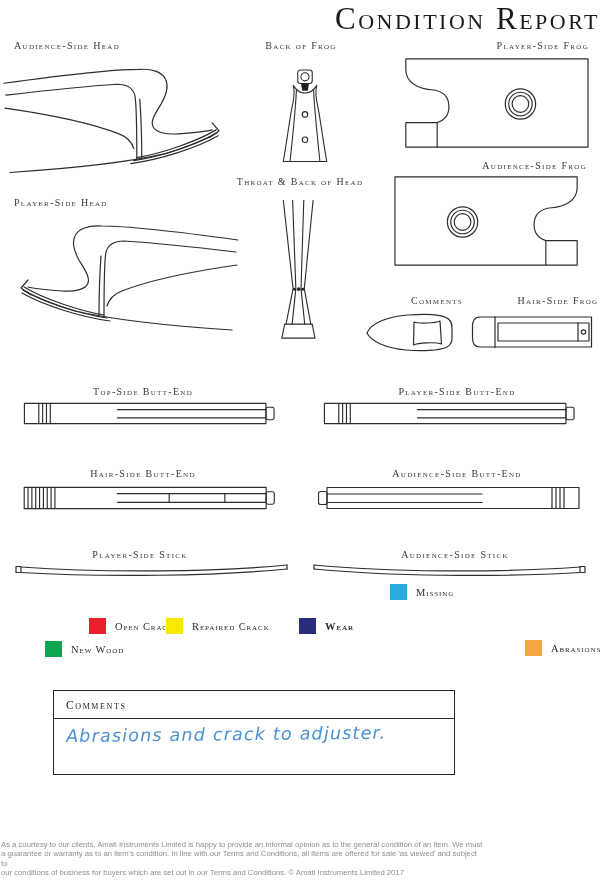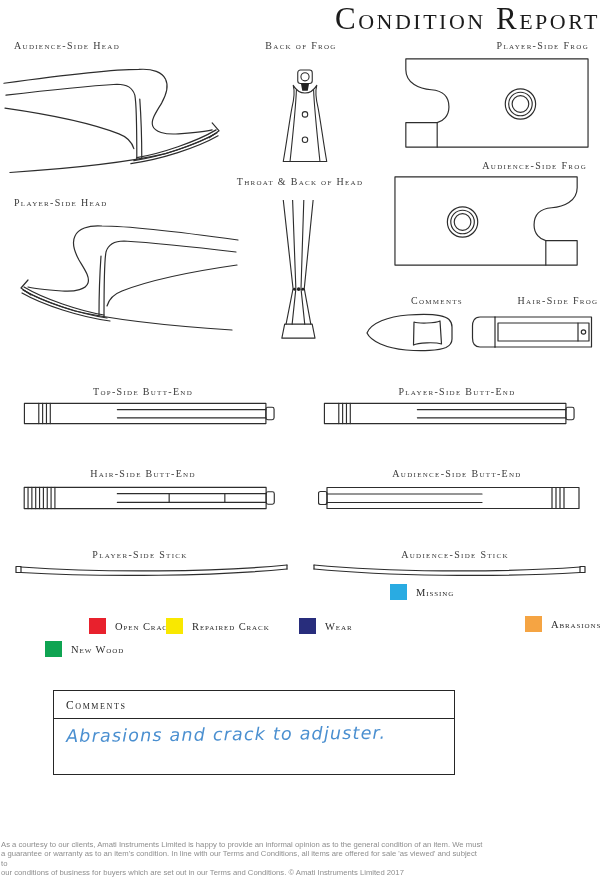--- a/index.html
+++ b/index.html
@@ -180,29 +180,29 @@
   </svg>
 
   <div class="legend-item" style="left:45px;top:618px;margin-left:44px;">
     <div class="swatch" style="background-color: rgb(232, 33, 45);"></div>
     <div class="legend-label">Open Crack</div>
   </div>
   <div class="legend-item" style="left:166px;top:618px;">
     <div class="swatch" style="background-color: rgb(249, 232, 0);"></div>
     <div class="legend-label">Repaired Crack</div>
   </div>
-  <div class="legend-item" style="left:299px;top:618px;">
+  <div class="legend-item" style="left:299px;top:618px;font-weight:bold;">
     <div class="swatch" style="background-color: rgb(40, 45, 124);"></div>
     <div class="legend-label">Wear</div>
   </div>
   <div class="legend-item" style="left:390px;top:584px;">
     <div class="swatch" style="background-color: rgb(41, 171, 226);"></div>
     <div class="legend-label">Missing</div>
   </div>
-  <div class="legend-item" style="left:489px;top:616px;padding-left:36px;">
+  <div class="legend-item" style="left:489px;top:640px;padding-left:36px;">
     <div class="swatch" style="background-color: rgb(245, 164, 67);"></div>
     <div class="legend-label">Abrasions</div>
   </div>
   <div class="legend-item" style="left:45px;top:641px;">
     <div class="swatch" style="background-color: rgb(15, 164, 82);"></div>
     <div class="legend-label">New Wood</div>
   </div>
 
   <div class="comments">
     <div class="comments-head">Comments</div>

